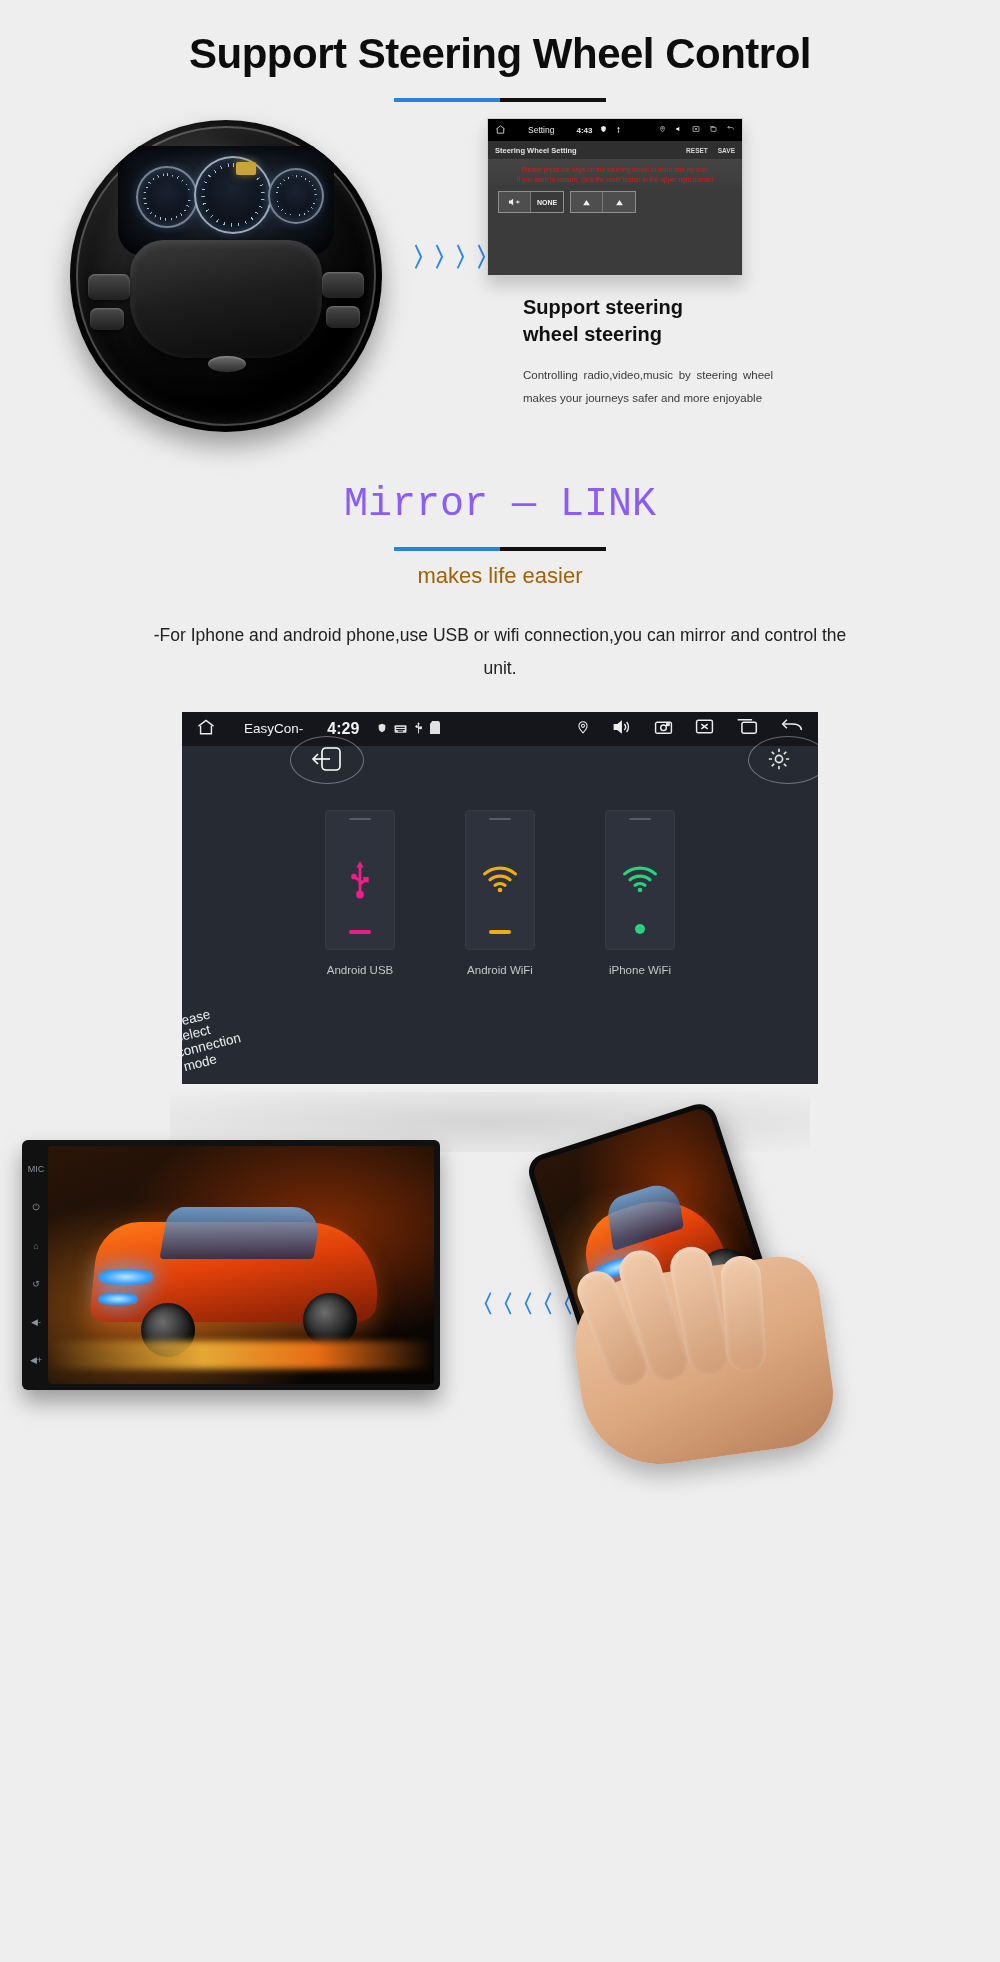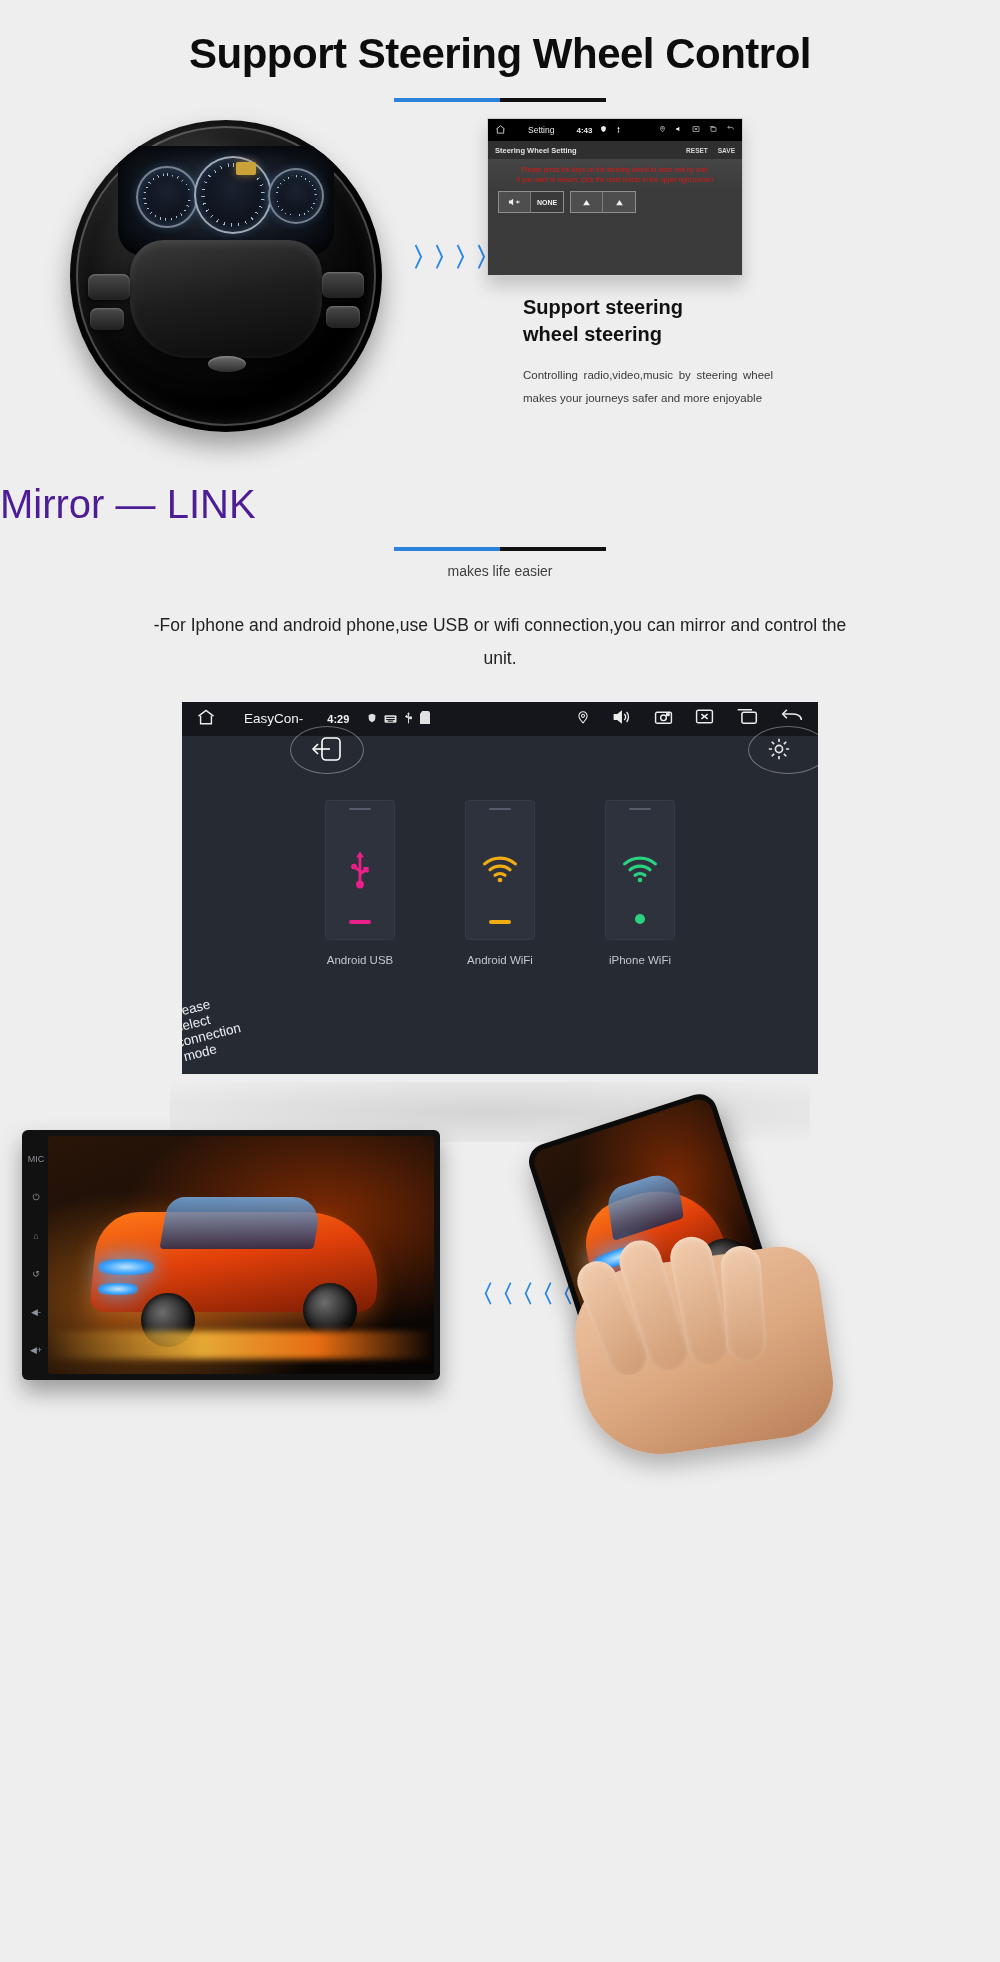--- a/index.html
+++ b/index.html
@@ -146,38 +146,38 @@
   .sw-copy { position:absolute; left:523px; top:178px; width:250px; }
   .sw-copy h3 { font-size:20px; font-weight:700; color:#111; line-height:1.35; }
   .sw-copy p {
     margin-top:16px; font-size:11.5px; color:#3a3a3a; line-height:2.0;
     text-align: justify;
   }
 
   
   .mirror-head { margin-top: 6px; }
   .mirror-title {
-    text-align:left; font-size:40px; font-weight:400; color:#4c1d95;
-    font-family: Liberation Sans, sans-serif;
+    text-align:center; font-size:40px; font-weight:400; color:#8b5cf6;
+    font-family: Liberation Mono, monospace;
   }
   .mirror-sub {
-    text-align:center; color:#404040; font-size:14px; margin-top:12px;
+    text-align:center; color:#a16207; font-size:22px; margin-top:12px;
   }
 
   
   .ec {
     width: 636px; height: 372px; margin: 26px auto 0;
     background: #262a33; position: relative; overflow: hidden;
   }
   .ec-bar {
     height: 34px; background:#14161c; display:flex; align-items:center;
     padding: 0 14px; color:#f2f2f2; gap: 10px;
   }
   .ec-bar .app { font-size:13.5px; margin-left: 18px; }
-  .ec-bar .tm { font-size:11px; margin-left: 14px; font-weight:600; }
+  .ec-bar .tm { font-size:16px; margin-left: 14px; font-weight:600; }
   .ec-bar .mini { display:flex; gap:7px; margin-left:8px; align-items:center; opacity:.95; }
   .ec-bar .right { margin-left:auto; display:flex; gap:22px; align-items:center; }
   .ec-overlay-circles { position:absolute; top:24px; left:0; width:100%; height:40px; pointer-events:none; }
   .circ { position:absolute; border:1.5px solid rgba(255,255,255,.35); border-radius:50%; }
   .circ.c1 { left:108px; top:0; width:74px; height:48px; }
   .circ.c2 { left:566px; top:0; width:80px; height:48px; }
 
   .ec-cards { display:flex; justify-content:center; gap:70px; margin-top: 64px; align-items: center; }
   .card-col { width: 70px; text-align:center; }
   .phone-card {

